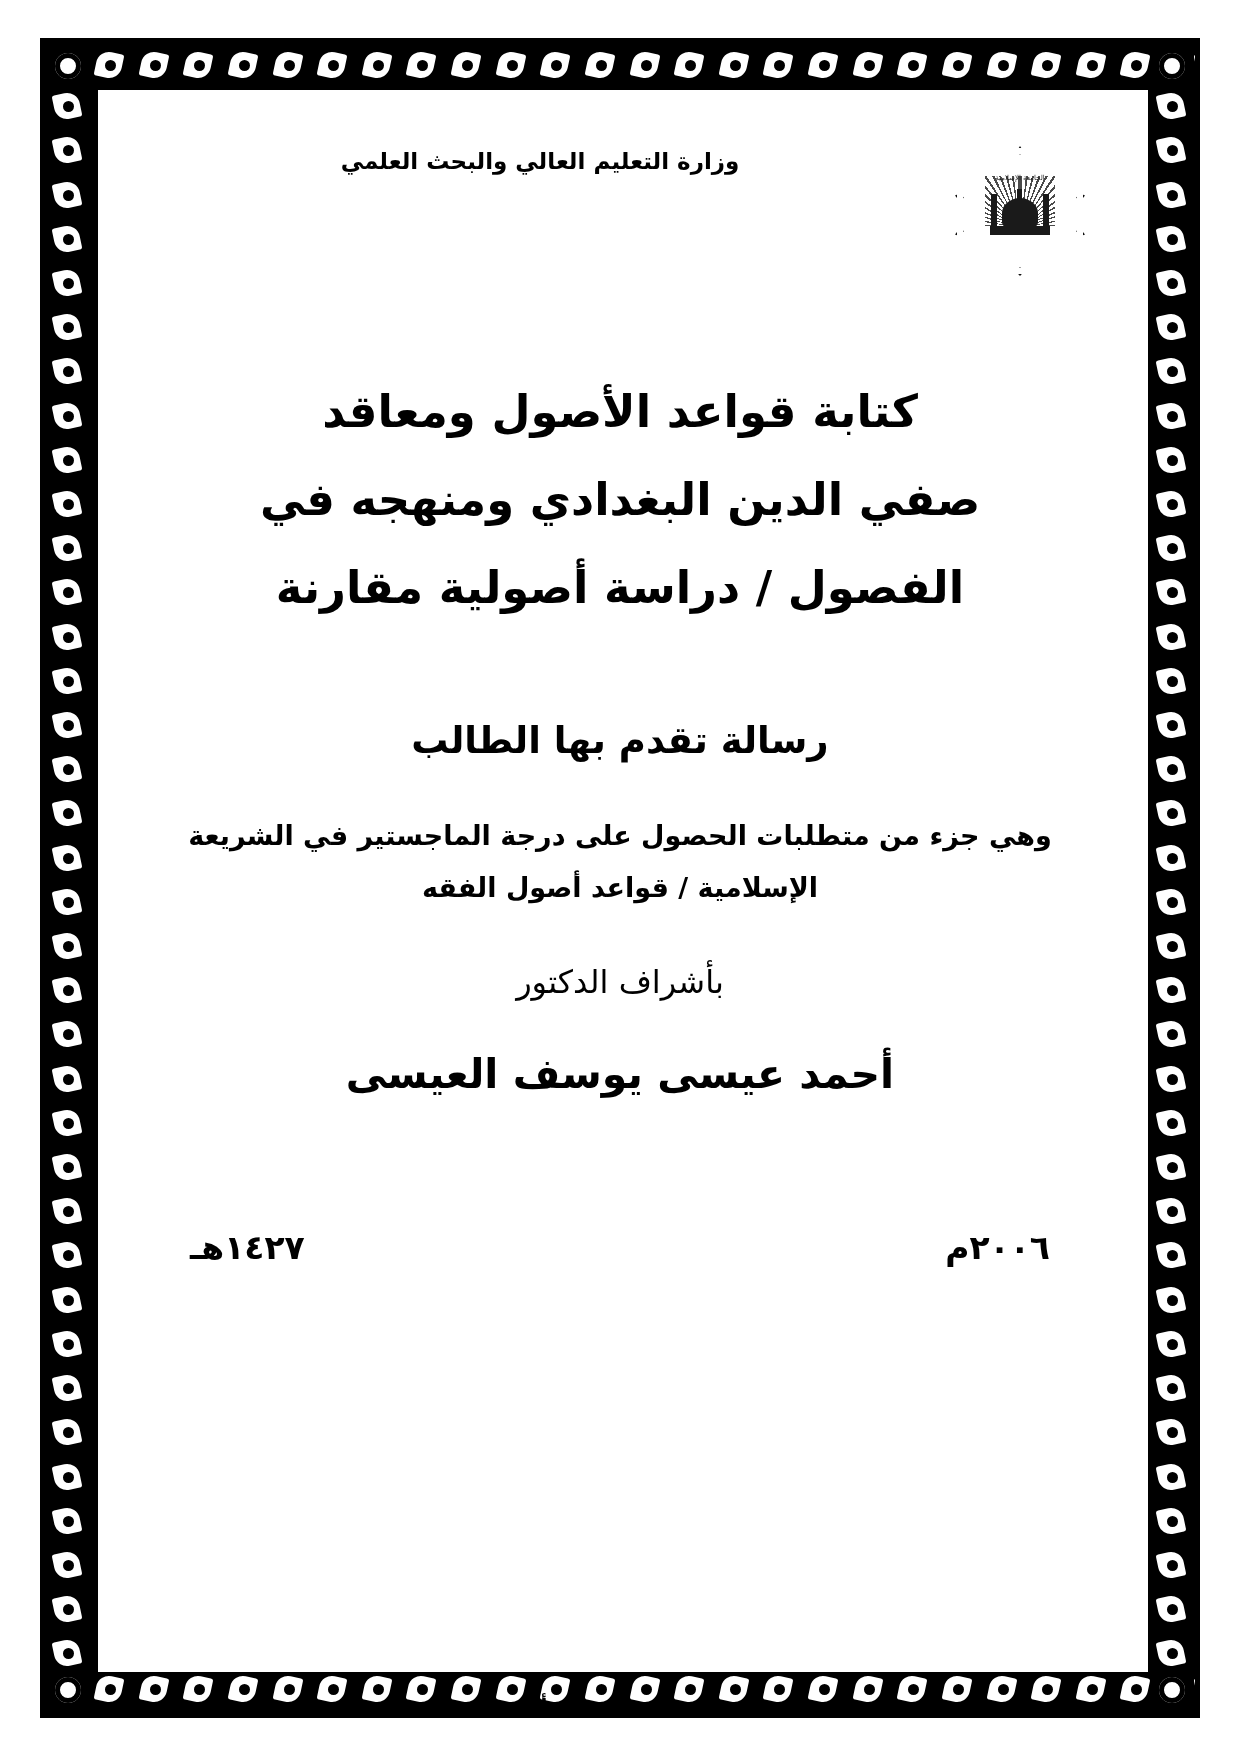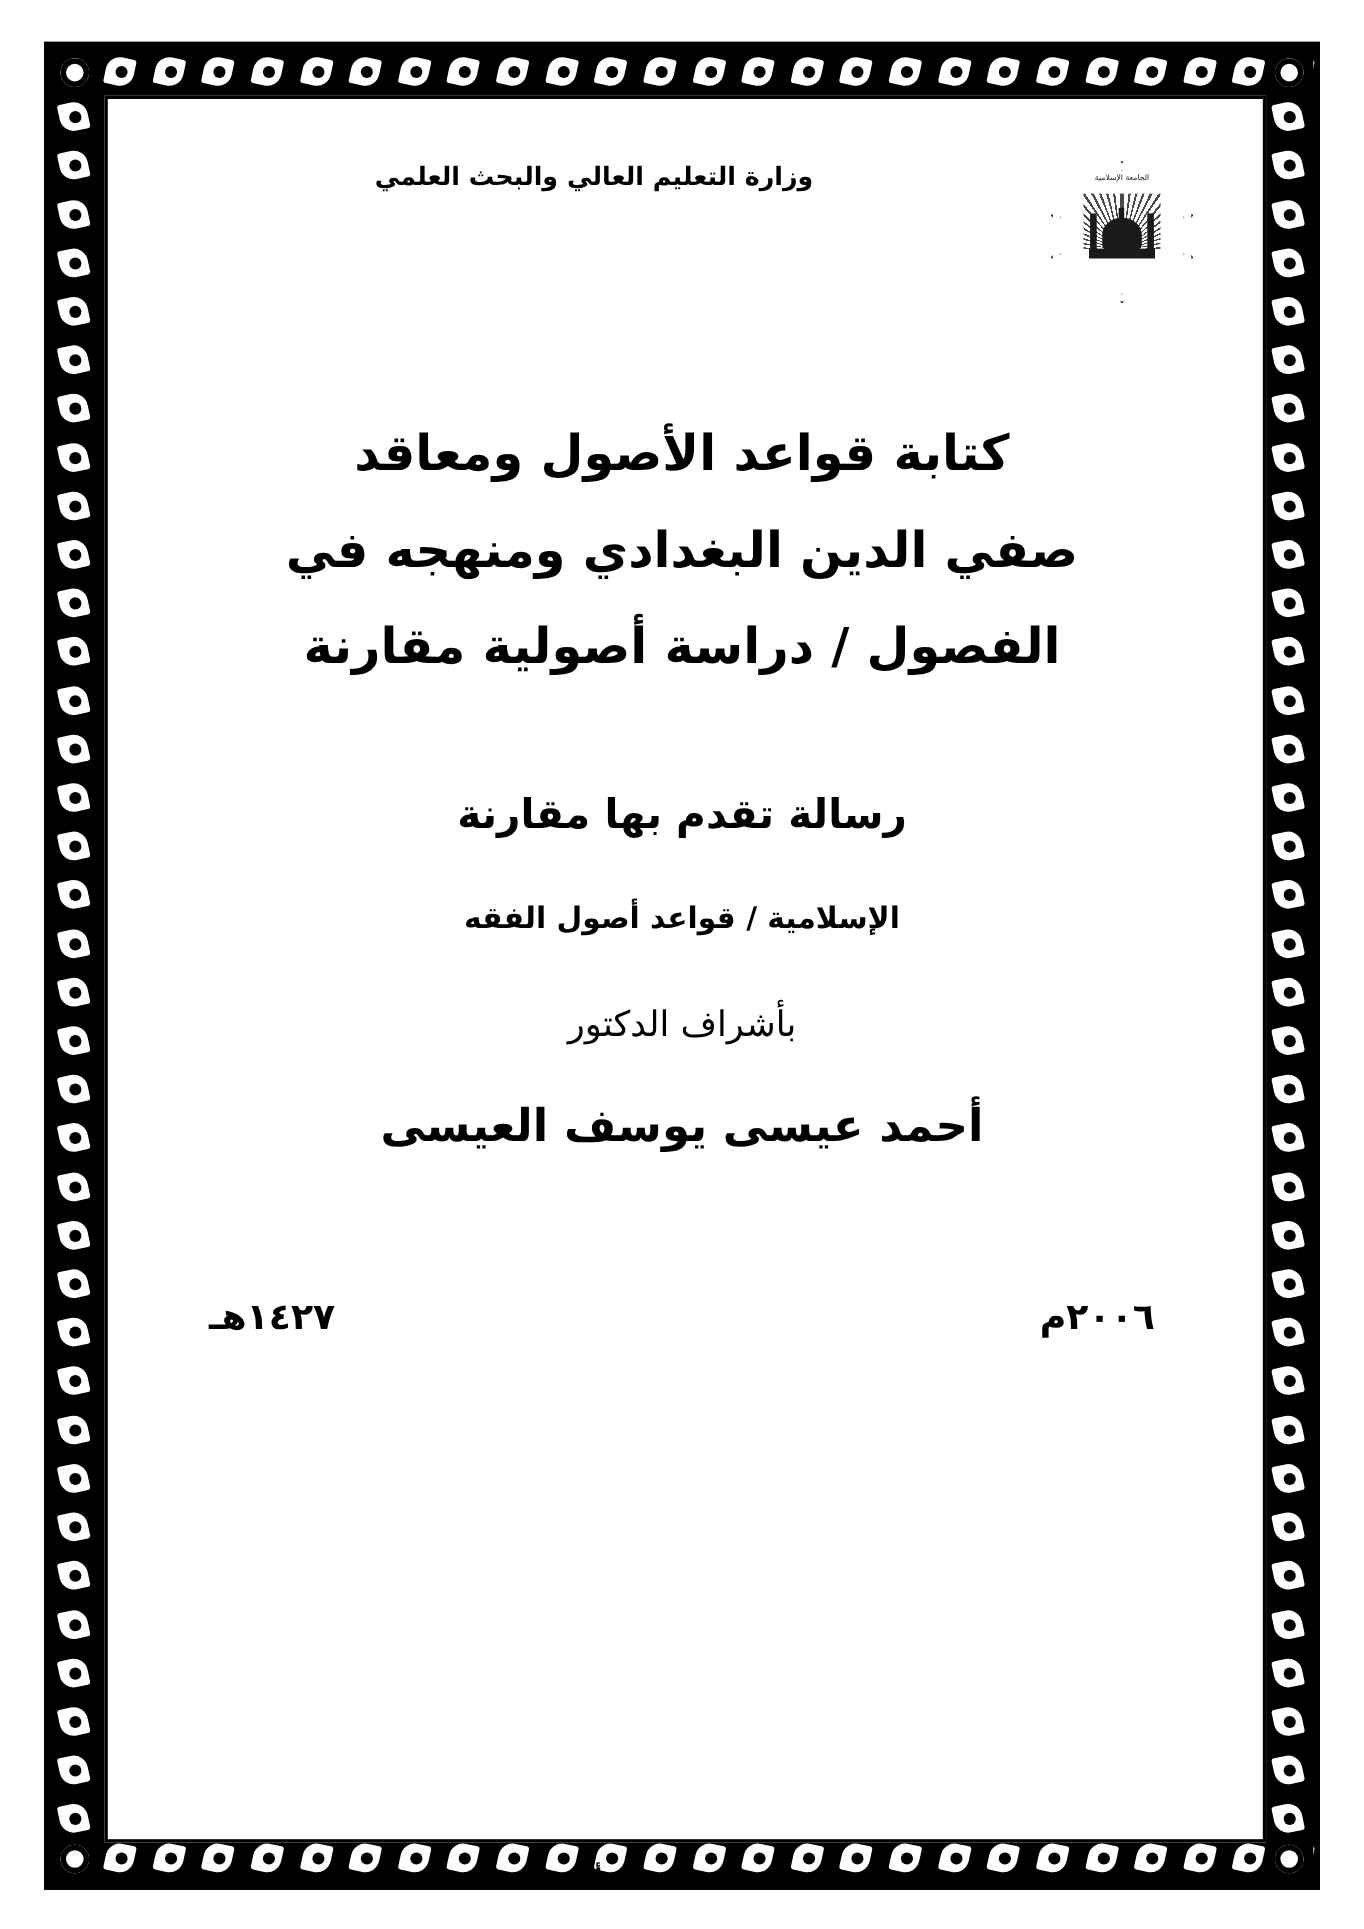--- a/index.html
+++ b/index.html
@@ -211,21 +211,21 @@
     position: absolute;
     left: 30px; top: 30px;
     width: 70px; height: 52px;
     background:
       repeating-conic-gradient(from 0deg at 50% 100%,
         #2a2a2a 0deg 2.2deg, transparent 2.2deg 6.5deg);
     opacity: .85;
   }
   .emblem .caption {
     position: absolute;
-    left: 0; right: 0; top: 12px;
+    left: 0; right: 0; top: 28px;
     font-size: 7px;
     text-align: center;
     color: #222;
   }
 
   .title-block {
     margin-top: 92px;
   }
   .title-line {
     font-family: "DejaVu Sans", sans-serif;
@@ -455,24 +455,25 @@
         <span class="caption">الجامعة الإسلامية</span>
       </div>
     </div>
 
     <div class="title-block">
       <div class="title-line">كتابة قواعد الأصول ومعاقد</div>
       <div class="title-line">صفي الدين البغدادي ومنهجه في</div>
       <div class="title-line">الفصول / دراسة أصولية مقارنة</div>
     </div>
 
-    <div class="submitted-by">رسالة تقدم بها مقارنة</div>
+    <div class="submitted-by">رسالة تقدم بها الطالب</div>
 
 
     <div class="requirement">
+      <div>وهي جزء من متطلبات الحصول على درجة الماجستير في الشريعة</div>
       <div>الإسلامية / قواعد أصول الفقه</div>
     </div>
 
     <div class="supervisor-label">بأشراف الدكتور</div>
     <div class="supervisor-name">أحمد عيسى يوسف العيسى</div>
 
     <div class="dates">
       <span>٢٠٠٦م</span>
       <span>١٤٢٧هـ</span>
     </div>

